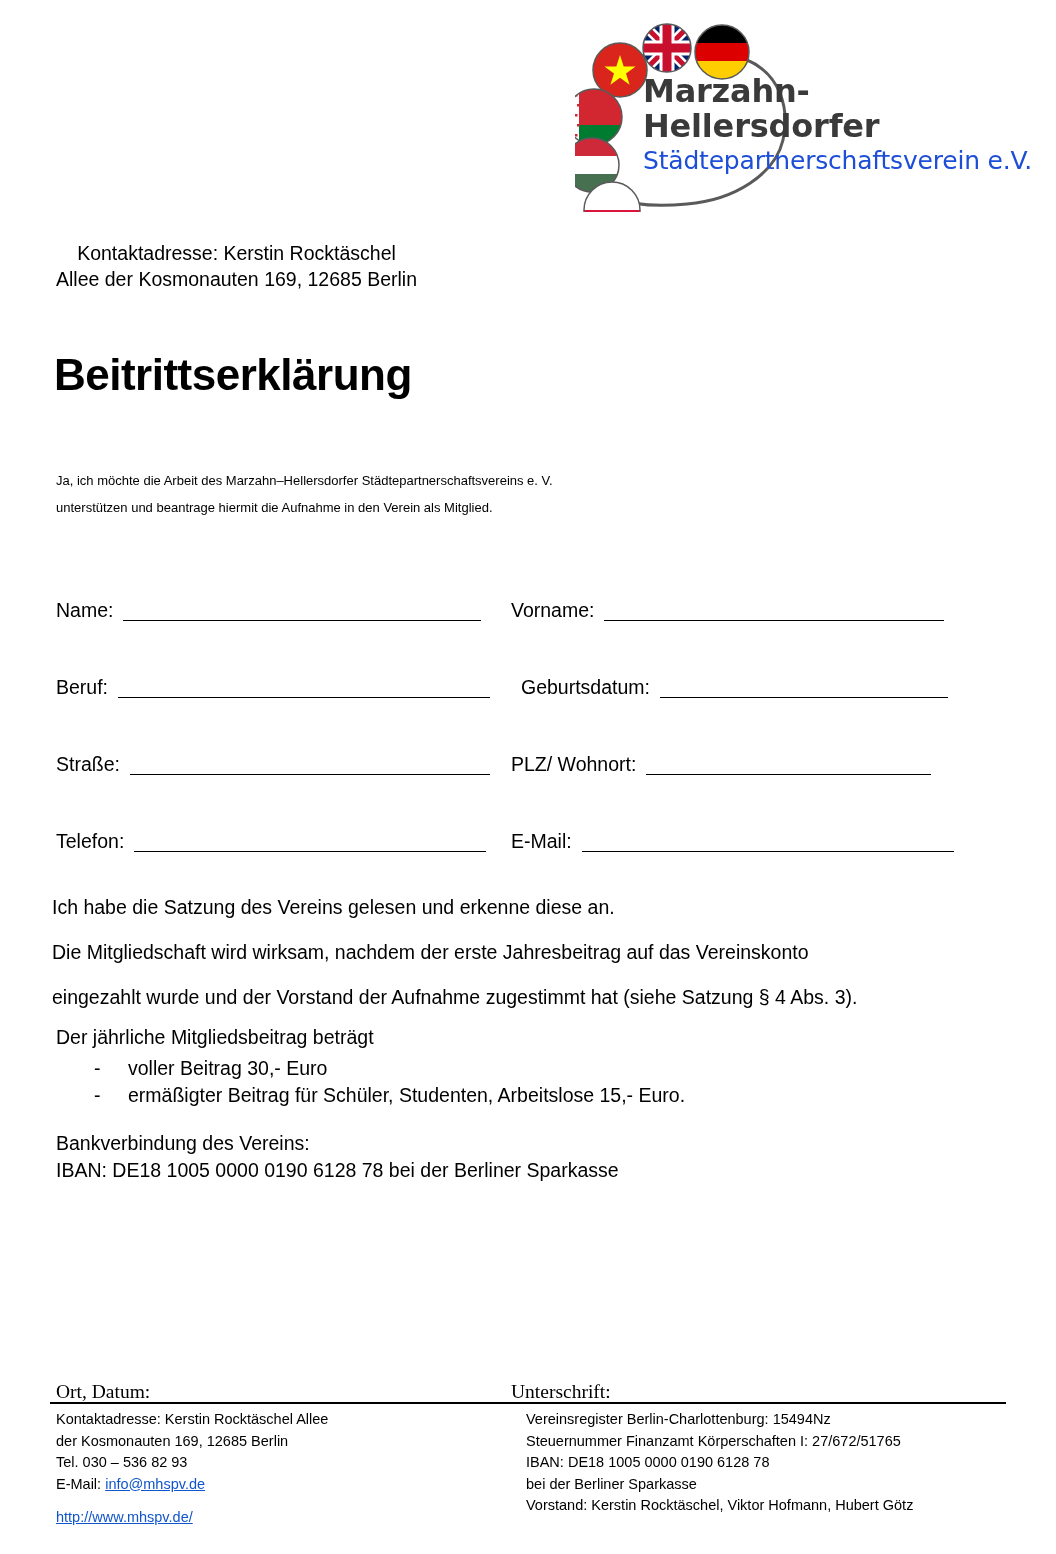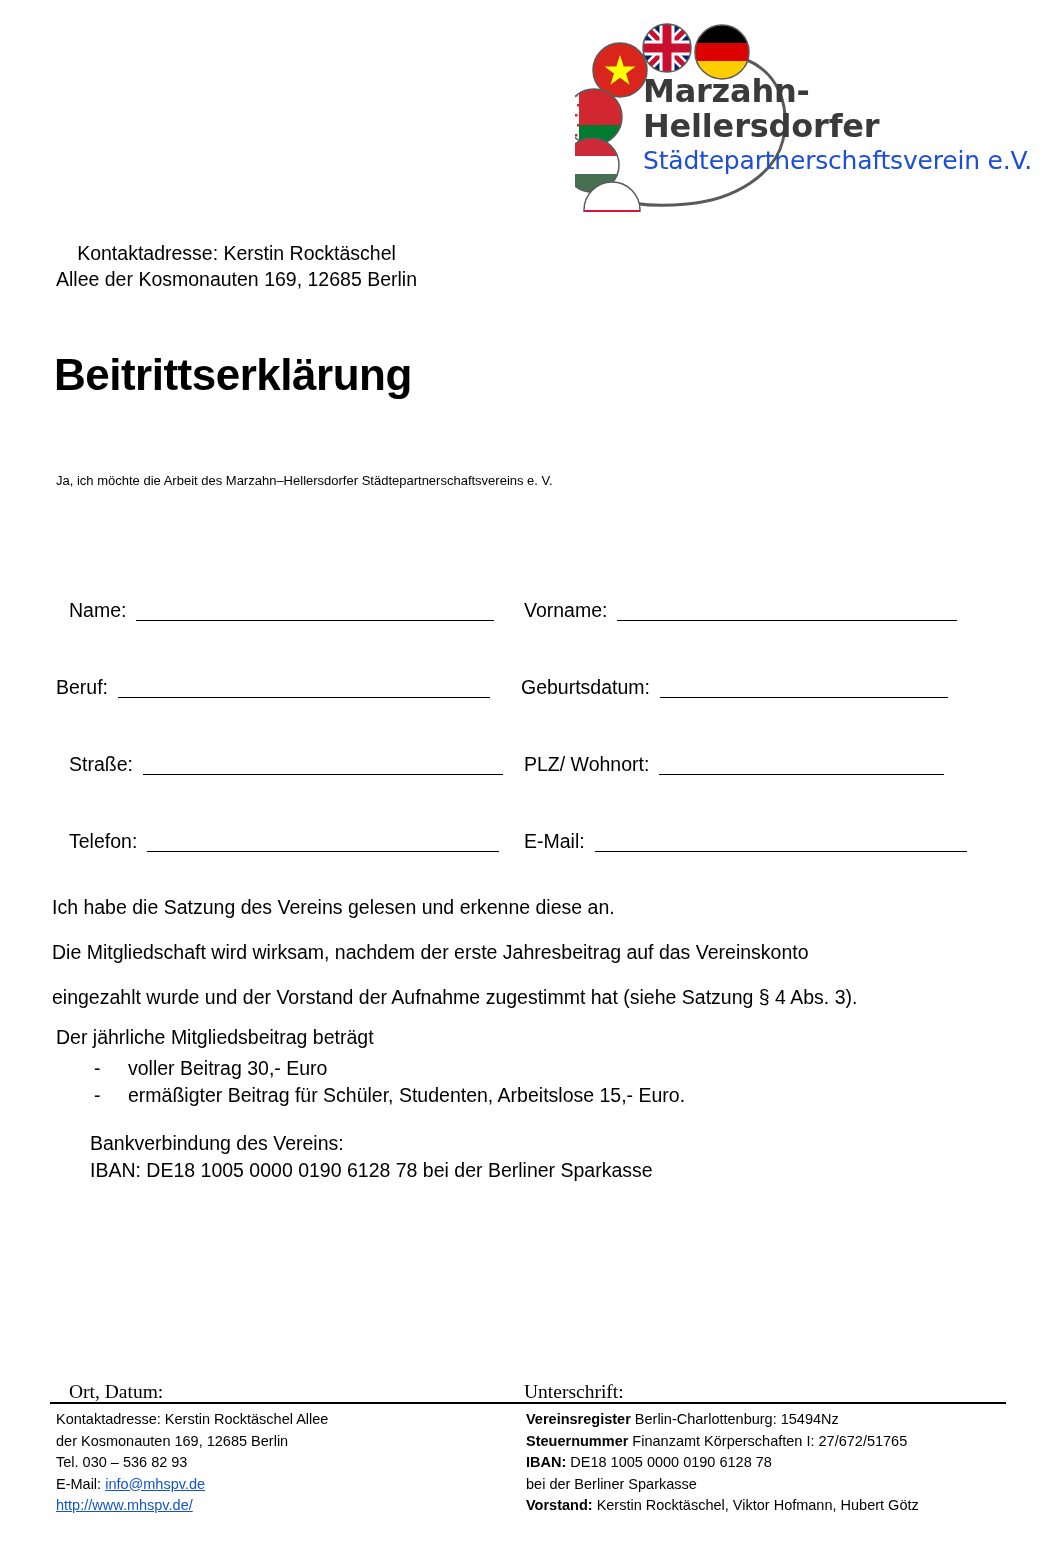--- a/index.html
+++ b/index.html
@@ -108,21 +108,21 @@
   .fld-label {
     font-size: 19.5px;
     line-height: 22px;
     white-space: nowrap;
   }
   .fld-line {
     border-bottom: 1.6px solid #000;
     height: 19px;
     margin-left: 10px;
   }
-  .col-left  { width: 455px; margin-left: 13px; }
+  .col-left  { width: 455px; }
   .col-right { flex: 1; }
 
   .w-name   { width: 358px; }
   .w-vor    { width: 340px; }
   .w-geb    { width: 288px; }
   .w-beruf  { width: 372px; }
   .w-str    { width: 360px; }
   .w-plz    { width: 285px; }
   .w-tel    { width: 352px; }
   .w-mail   { width: 372px; }
@@ -156,21 +156,20 @@
   }
   .fee-dash { width: 34px; }
 
   .bank-block {
     position: absolute;
     left: 56px;
     top: 1130px;
     width: 950px;
     font-size: 19.5px;
     line-height: 27px;
-    margin-left: 34px;
   }
 
   
   .sign-area {
     position: absolute;
     left: 56px;
     top: 1365px;
     width: 920px;
     font-family: Liberation Serif, serif;
   }
@@ -190,24 +189,25 @@
     position: absolute;
     left: 56px;
     top: 1409px;
     width: 950px;
     display: flex;
     font-size: 14.5px;
     line-height: 21.5px;
   }
   .footer-left  { width: 470px; }
   .footer-right { flex: 1; }
-  .footer-right .lbl { font-weight: bold; }
+  .footer-right .lbl { font-weight: normal; }
   .link {
     color: #1155cc;
     text-decoration: underline;
+    margin-top: 12px;
   }
   .nolink-text { color: #000; }
 </style>
 </head>
 <body>
 
 <div class="page">
 
   <div class="logo-block">
     <svg class="logo-svg" width="430" height="190" viewBox="0 0 430 190">
@@ -307,20 +307,21 @@
 
   <div class="contact-top">
     <div>Kontaktadresse: Kerstin Rocktäschel</div>
     <div>Allee der Kosmonauten 169, 12685 Berlin</div>
   </div>
 
   <div class="doc-title">Beitrittserklärung</div>
 
   <div class="intro">
     <div>Ja, ich möchte die Arbeit des Marzahn–Hellersdorfer Städtepartnerschaftsvereins e. V.</div>
+    <div>unterstützen und beantrage hiermit die Aufnahme in den Verein als Mitglied.</div>
   </div>
 
   <div class="form-area">
 
     <div class="form-row">
       <div class="fld col-left">
         <span class="fld-label">Name:</span>
         <span class="fld-line w-name"></span>
       </div>
       <div class="fld col-right">

